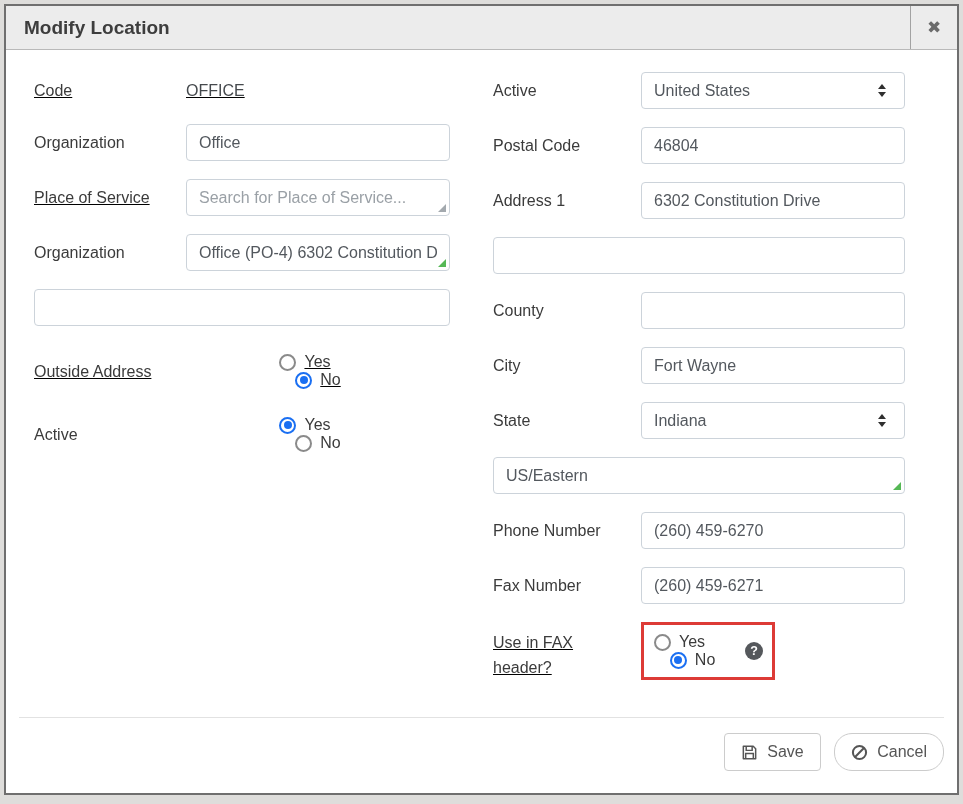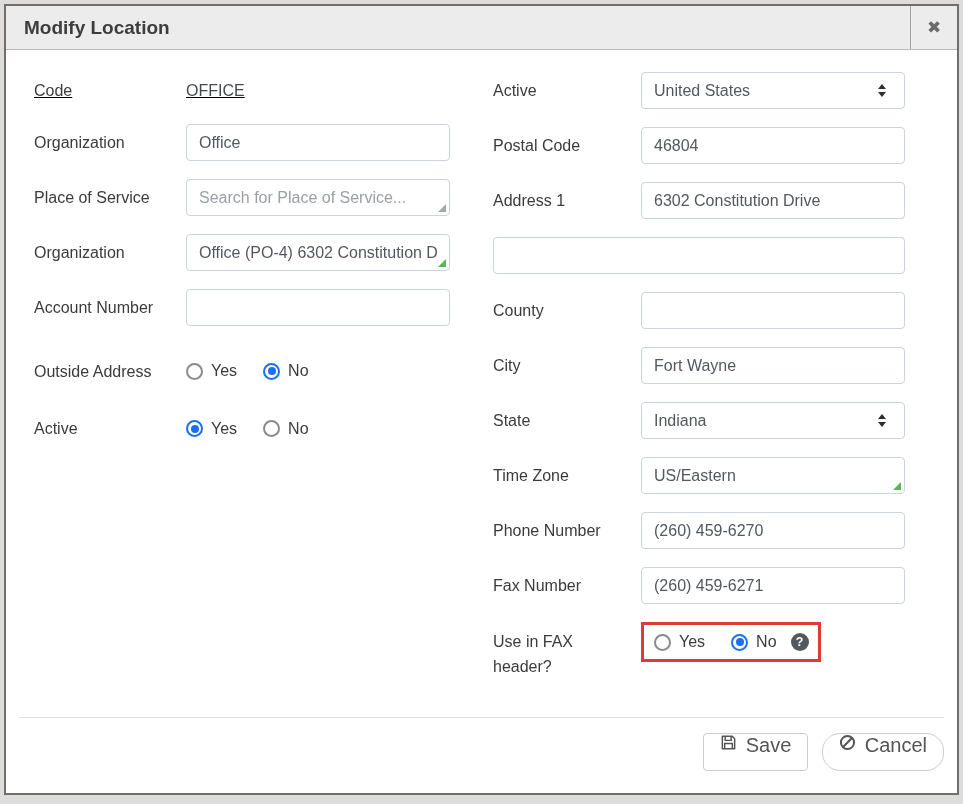--- a/index.html
+++ b/index.html
@@ -80,37 +80,37 @@
     background:#fff;
     display:flex; align-items:center; justify-content:space-between;
     padding:0 12px; cursor:pointer;
   }
   .select .sel-text { font-size:16px; color:#53585e; }
   .updown { display:flex; flex-direction:column; align-items:center; margin-right:6px; }
   .updown i { display:block; width:0; height:0; border-style:solid; }
   .updown .up   { border-width:0 4.5px 5.5px 4.5px; border-color:transparent transparent #2e2e2e transparent; margin-bottom:3px; }
   .updown .down { border-width:5.5px 4.5px 0 4.5px; border-color:#2e2e2e transparent transparent transparent; }
 
-  .radio-group { display:flex; align-items:center; }
+  .radio-group { display:flex; align-items:center;flex-direction:column; }
   .radio-opt { display:inline-flex; align-items:center; cursor:pointer; margin-right:26px; }
   .radio-opt:last-of-type { margin-right:0; }
   .radio {
     width:17px; height:17px; border-radius:50%;
     border:2px solid #8a8a8a; background:#fff;
     position:relative; margin-right:8px; flex:0 0 auto;
   }
   .radio.checked { border-color:#1a6ff2; }
   .radio.checked::after {
     content:""; position:absolute; left:2.5px; top:2.5px;
     width:8px; height:8px; border-radius:50%;
     background:#1a6ff2;
   }
   .radio-label { font-size:16px; color:#3b3b3b; }
 
-  .row-tall { align-items:center; }
+  .row-tall { align-items:center;text-decoration:underline; }
   .row-tall .flabel { align-self:center; }
 
   .highlight-box {
     display:inline-flex; align-items:center;
     border:3px solid #dd3b36;
     padding:8px 9px 8px 10px;
   }
   .help-icon {
     width:18px; height:18px; border-radius:50%;
     background:#55585c; color:#fff;
@@ -120,25 +120,25 @@
   }
 
   .modal-footer {
     flex:0 0 auto;
     margin:0 13px;
     border-top:1px solid #e2e2e2;
     padding:15px 0 22px 0;
     text-align:right;
   }
   .btn {
-    display:inline-flex; align-items:flex-start; gap:9px;
+    display:inline-flex; align-items:center; gap:9px;
     height:38px; padding:0 16px;
     background:#fff; border:1px solid #cccccc; border-radius:4px;
     font-family: "Liberation Sans", "DejaVu Sans", sans-serif;
-    font-size:20px; color:#555; cursor:pointer;
+    font-size:16px; color:#555; cursor:pointer;
   }
   .btn + .btn { margin-left:9px;border-radius:18px; }
   .btn svg { display:block; }
 </style>
 </head>
 <body>
 
 <div class="modal">
 
   <div class="modal-header">
@@ -174,21 +174,20 @@
 
       <div class="frow">
         <div class="flabel">Organization</div>
         <div class="field-wrap">
           <input class="tinput" type="text" value="Office (PO-4) 6302 Constitution D" style="">
           <span class="corner green"></span>
         </div>
       </div>
 
       <div class="frow row-tall" style="margin-bottom:20px;">
-        <div class="flabel">Account Number</div>
         <div class="field-wrap">
           <input class="tinput" type="text" value="" style="">
         </div>
       </div>
 
       <div class="frow row-tall" style="min-height:50px; margin-bottom:20px;">
         <div class="flabel">Outside Address</div>
         <div class="fvalue radio-group">
           <span class="radio-opt">
             <span class="radio"></span>
@@ -273,21 +272,20 @@
             <span class="sel-text">Indiana</span>
             <span class="updown">
                 <i class="up"></i>
                 <i class="down"></i>
               </span>
           </div>
         </div>
       </div>
 
       <div class="frow">
-        <div class="flabel">Time Zone</div>
         <div class="field-wrap">
           <input class="tinput" type="text" value="US/Eastern" style="">
           <span class="corner green"></span>
         </div>
       </div>
 
       <div class="frow">
         <div class="flabel">Phone Number</div>
         <div class="field-wrap">
           <input class="tinput" type="text" value="(260) 459-6270" style="">

